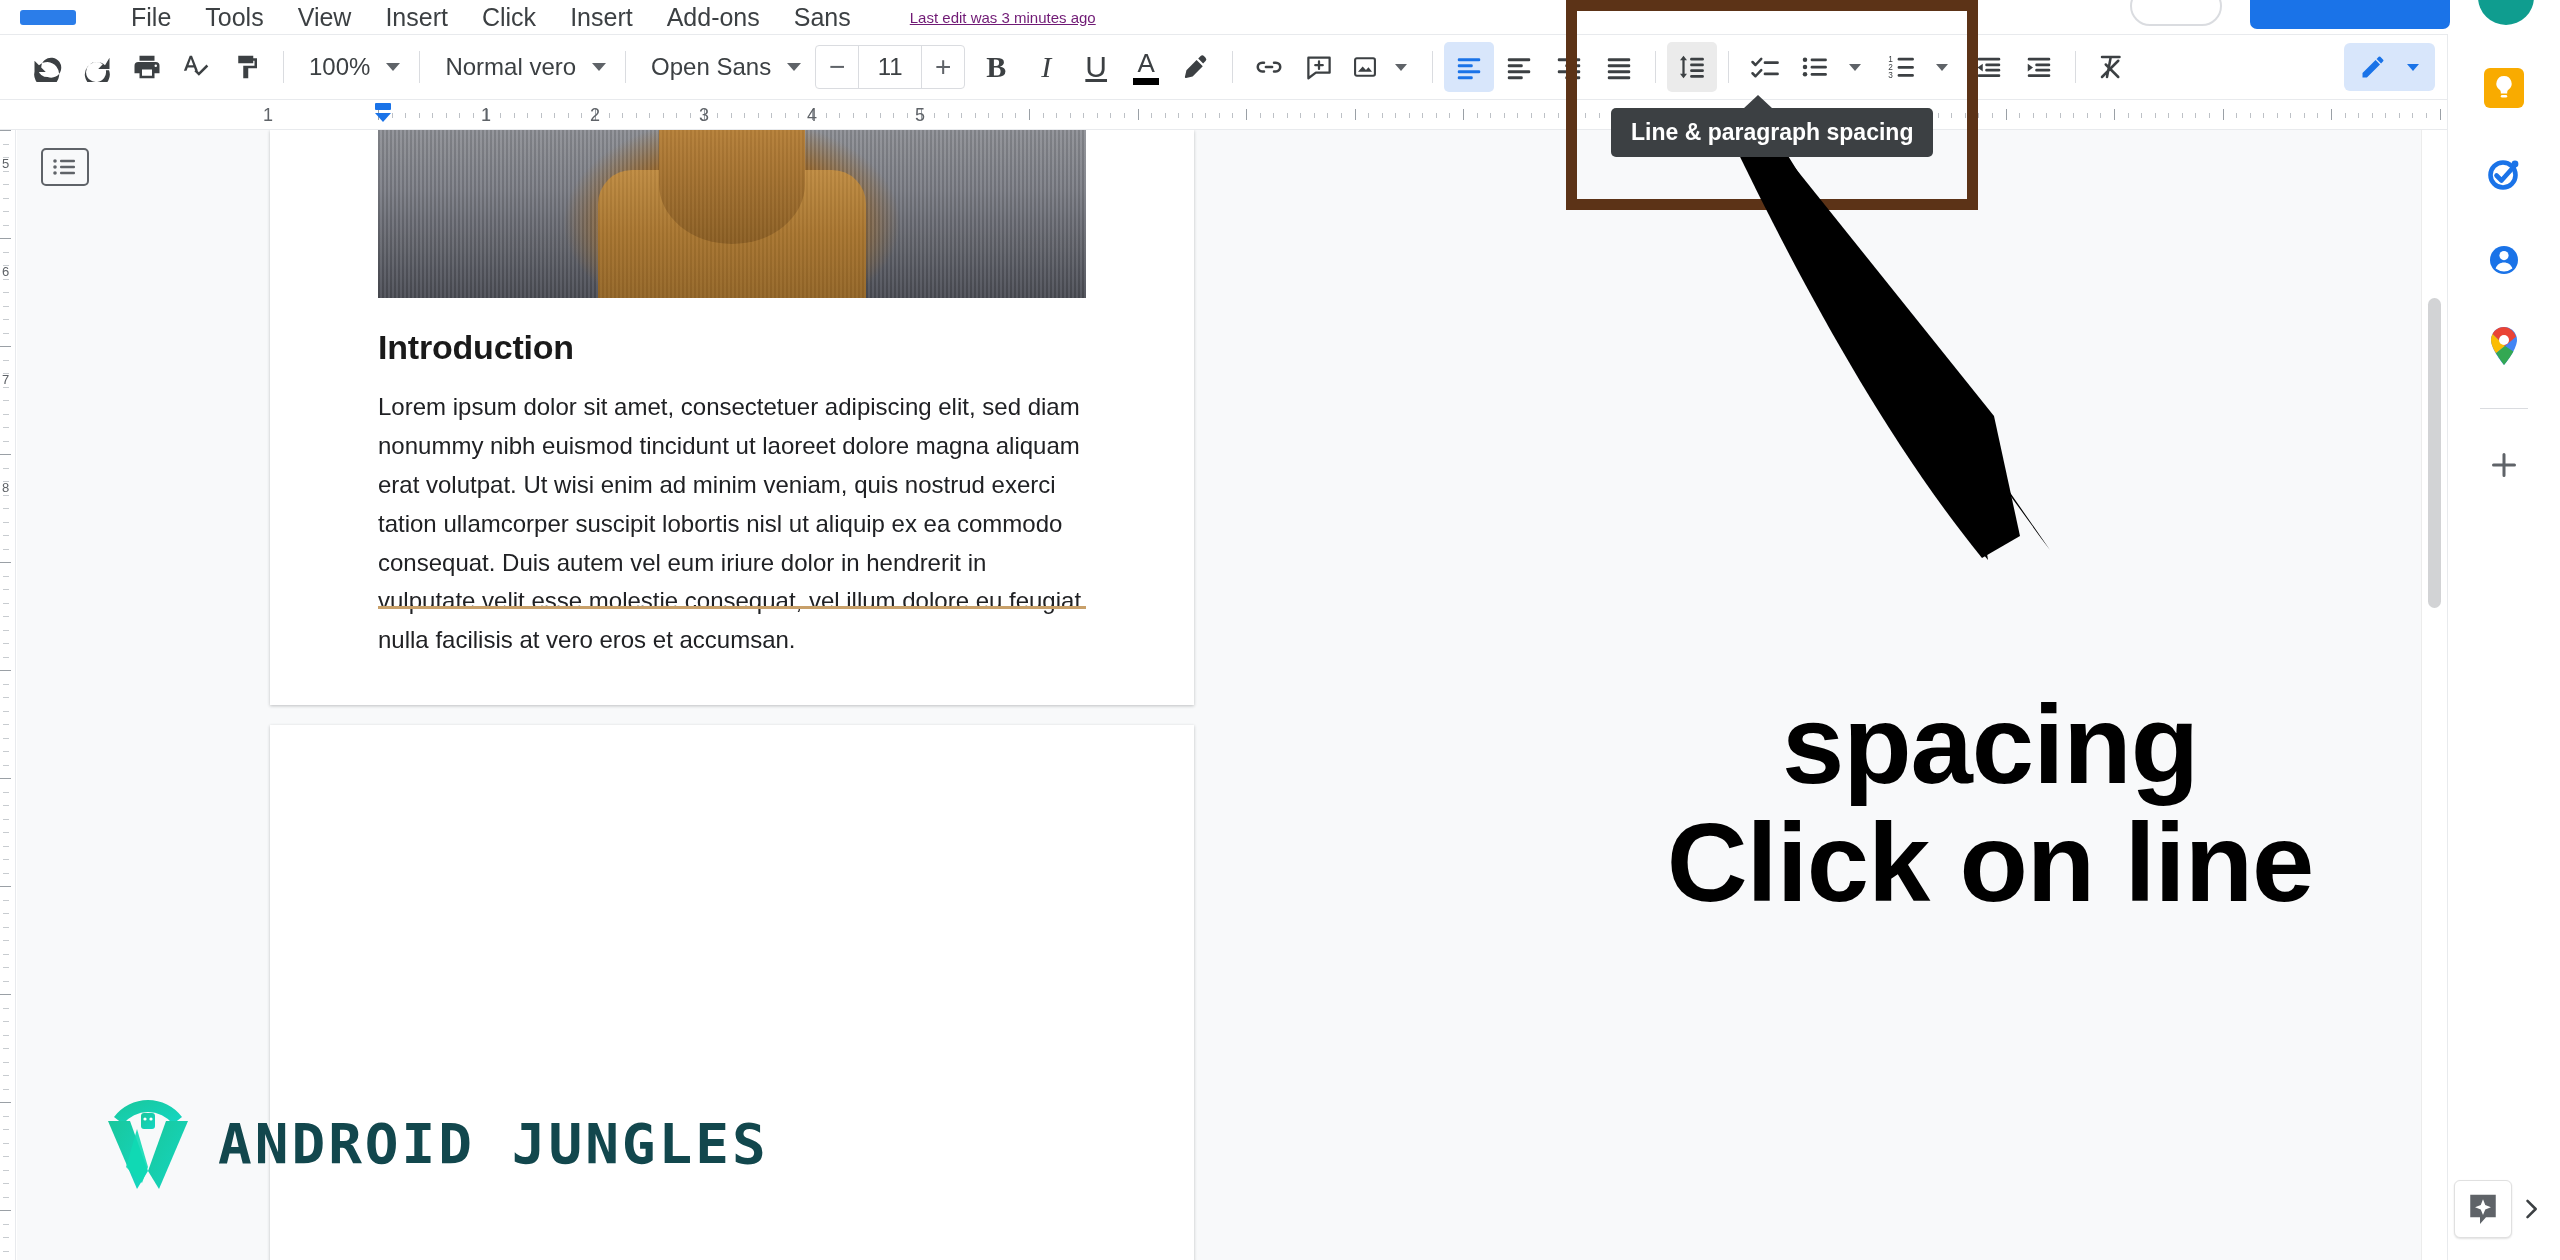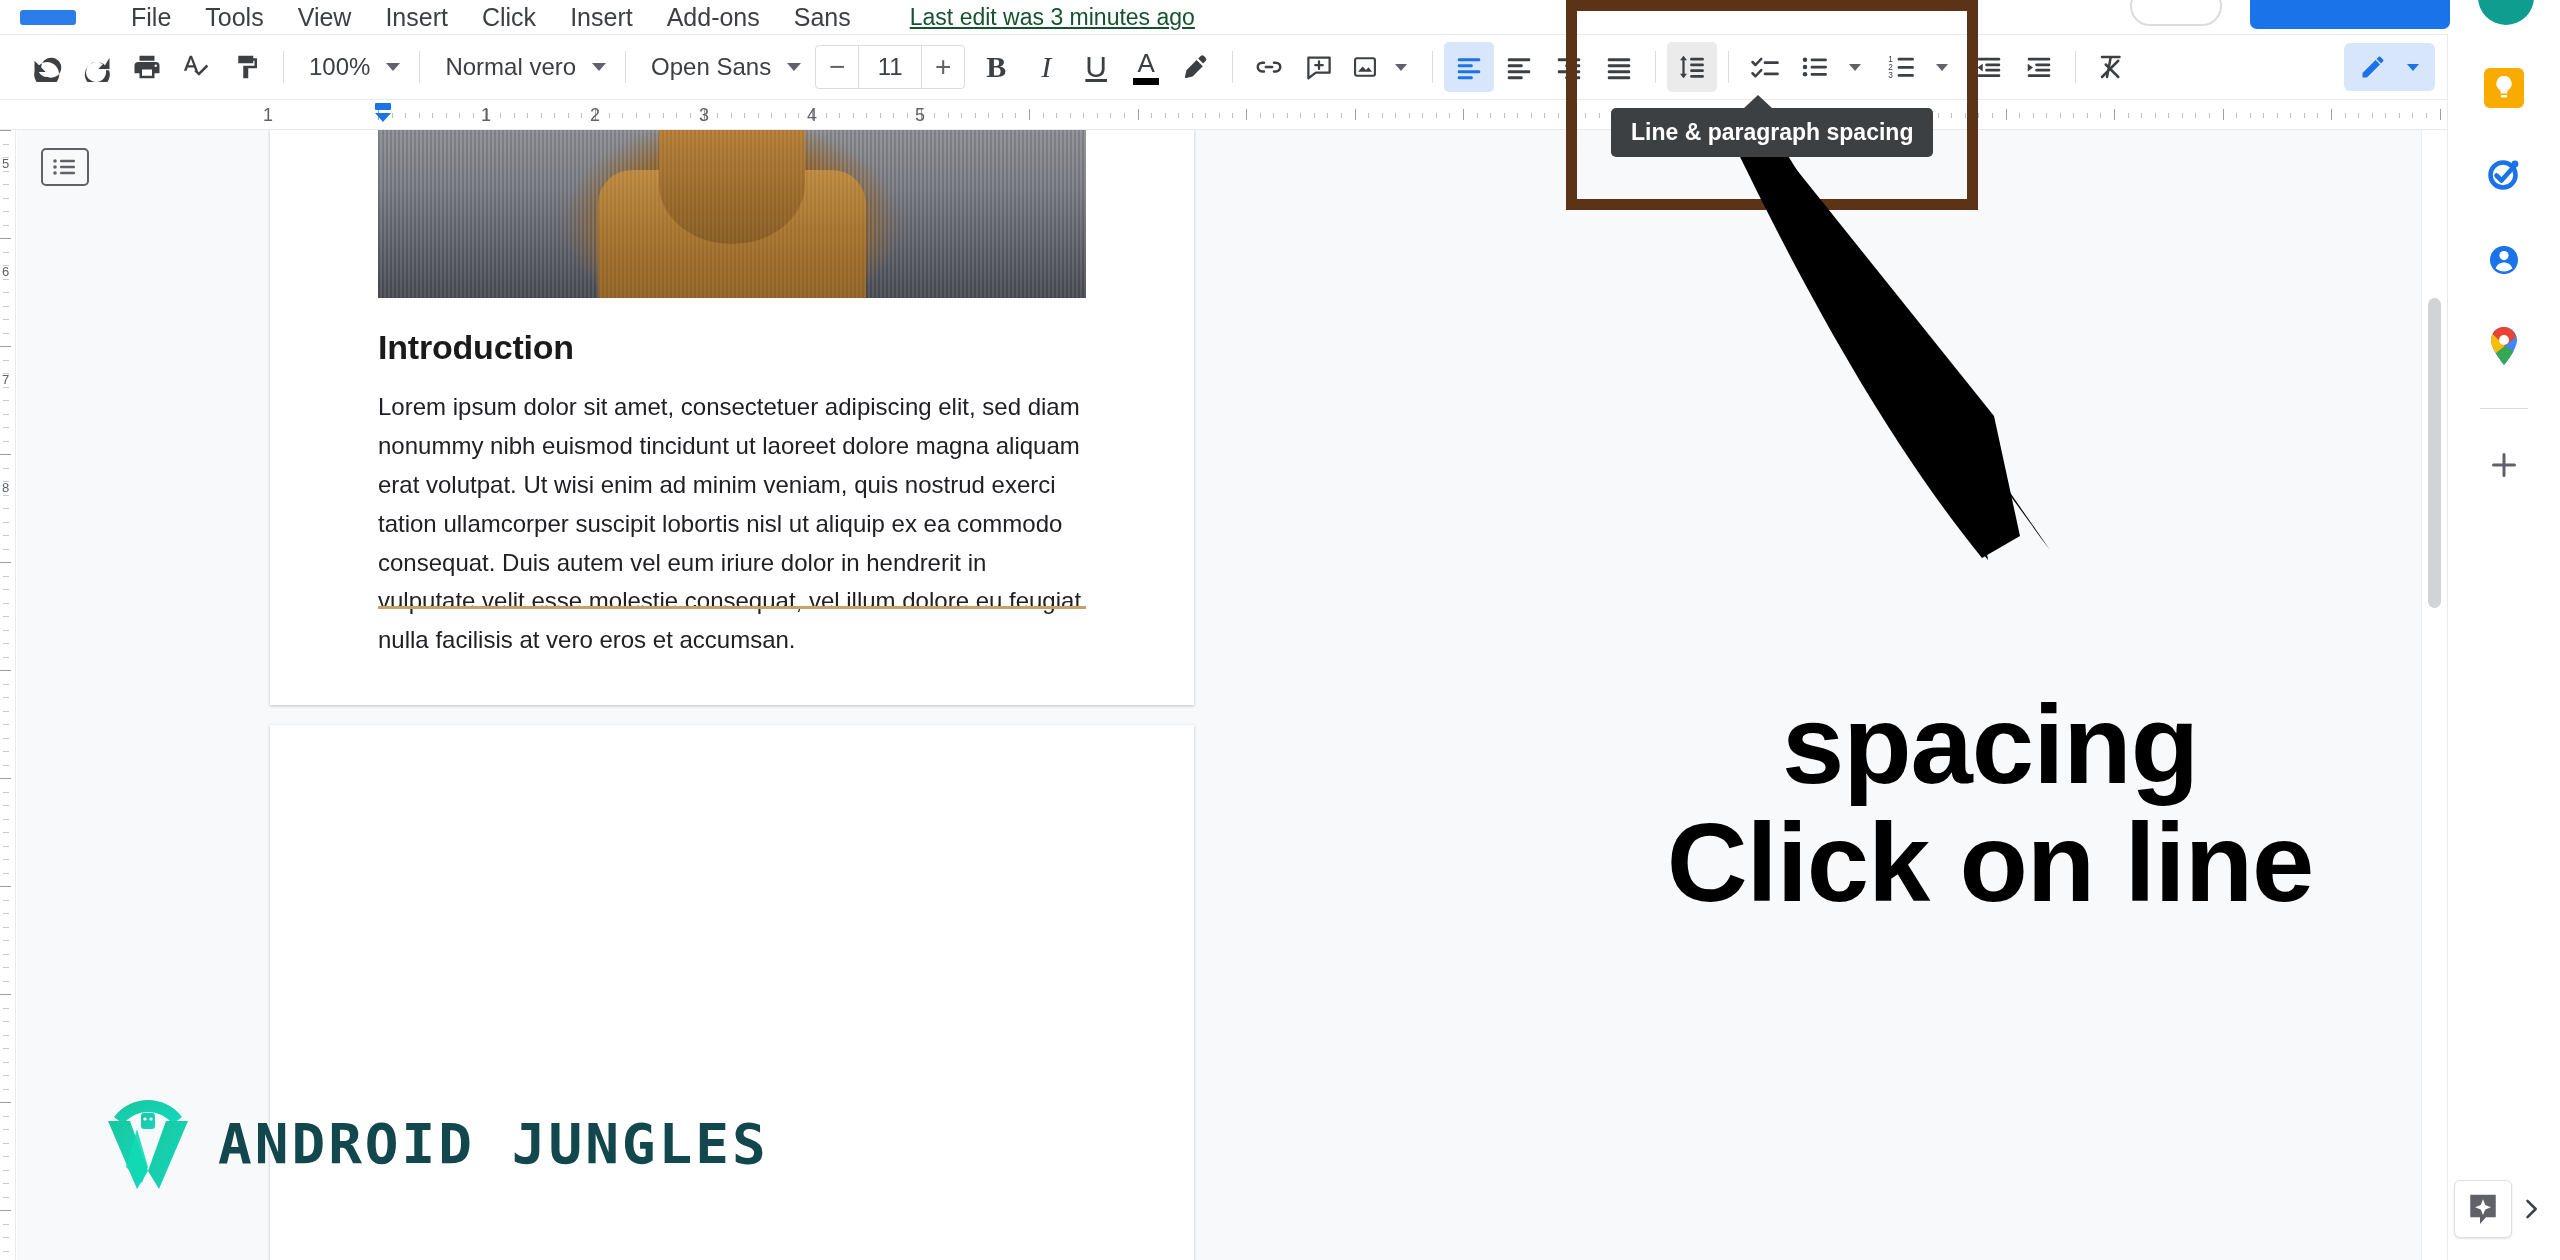--- a/index.html
+++ b/index.html
@@ -18,21 +18,21 @@
   }
   .doc-logo {
     width:56px; height:15px; border-radius:3px; margin-left:20px; margin-right:38px;
     background:#2b7de9;
   }
   .menu-item {
     font-size:25px; color:#3c4043; padding:0 17px; line-height:34px;
     cursor:pointer; white-space:nowrap;
   }
   .lastedit {
-    font-size:23px; color:#14532d; margin-left:42px; text-decoration:underline;
+    font-size:15px; color:#701a75; margin-left:42px; text-decoration:underline;
     white-space:nowrap; cursor:pointer;
   }
   .topright {
     position:absolute; right:0; top:0; height:34px; display:flex;
     align-items:center; gap:28px; padding-right:26px;
   }
   .comment-pill {
     width:92px; height:40px; border:2px solid #dadce0; border-radius:22px;
     margin-top:-22px; background:#fff;
   }

